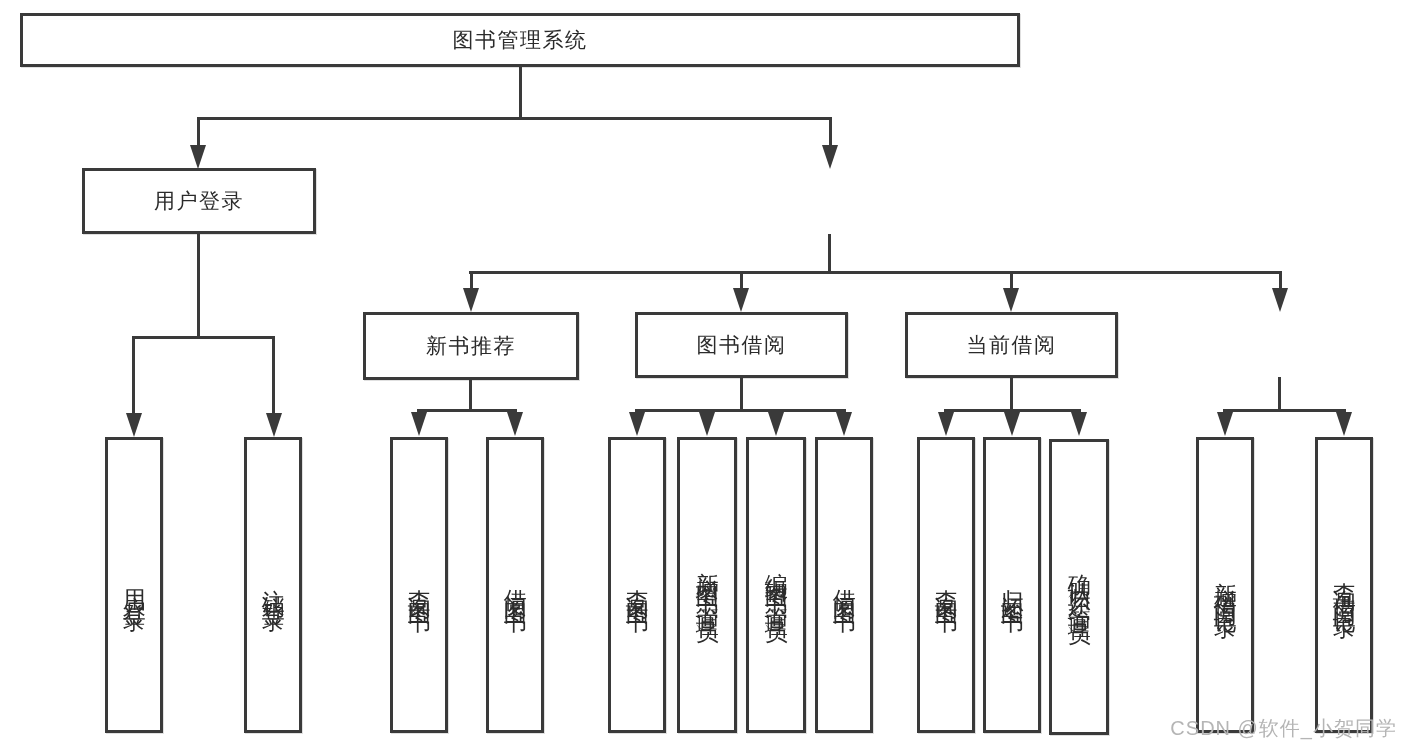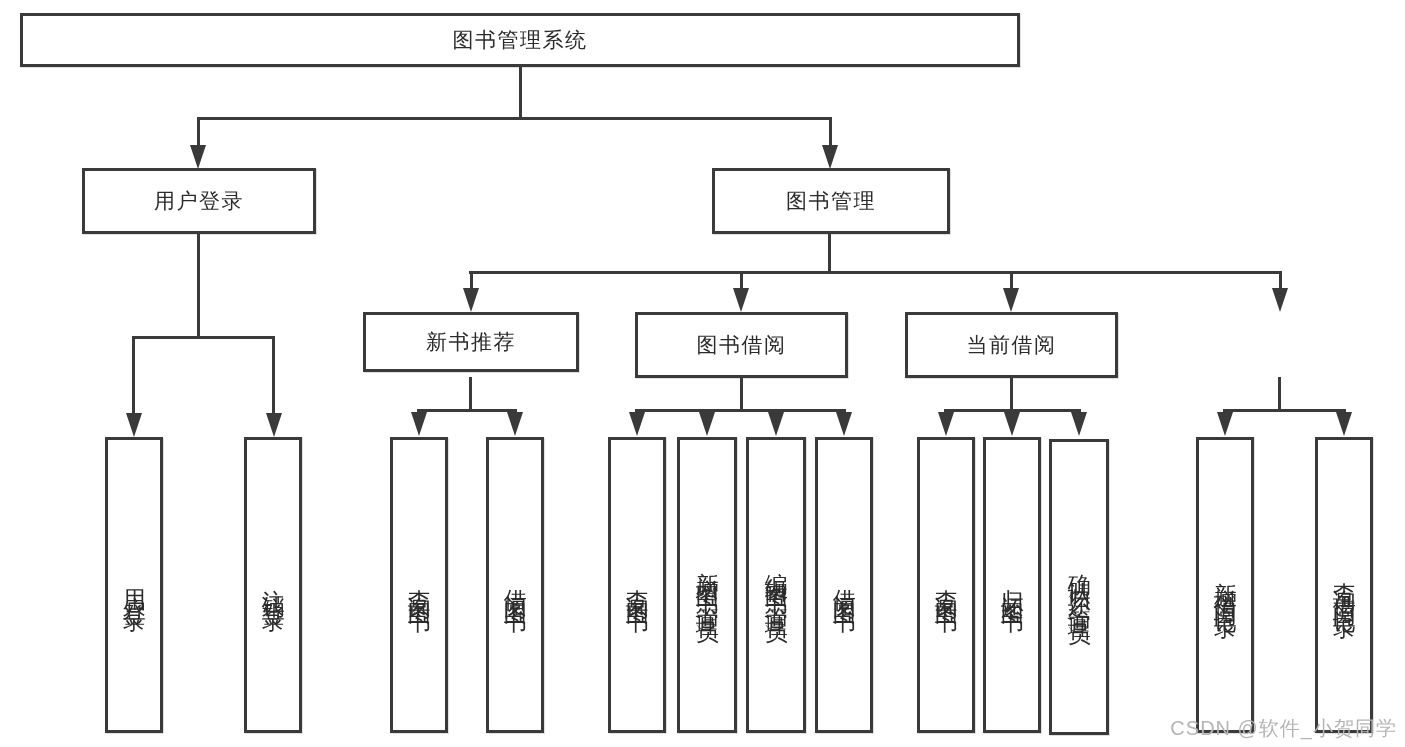--- a/index.html
+++ b/index.html
@@ -72,41 +72,40 @@
   <div class="node h" style="left:20px;top:13px;width:1000px;height:54px">图书管理系统</div>
 
   <div class="ln" style="left:519px;top:67px;width:3px;height:52px"></div>
   <div class="ln" style="left:197px;top:117px;width:635px;height:3px"></div>
   <div class="ln" style="left:197px;top:117px;width:3px;height:30px"></div>
   <div class="ar" style="left:190px;top:145px"></div>
   <div class="ln" style="left:829px;top:117px;width:3px;height:30px"></div>
   <div class="ar" style="left:822px;top:145px"></div>
 
   <div class="node h" style="left:82px;top:168px;width:234px;height:66px">用户登录</div>
-  <div class="node h" style="left:712px;top:168px;width:238px;height:66px">图书管理</div>
 
   <div class="ln" style="left:197px;top:234px;width:3px;height:105px"></div>
   <div class="ln" style="left:132px;top:336px;width:143px;height:3px"></div>
   <div class="ln" style="left:132px;top:336px;width:3px;height:78px"></div>
   <div class="ln" style="left:272px;top:336px;width:3px;height:78px"></div>
   <div class="ar" style="left:126px;top:413px"></div>
   <div class="ar" style="left:266px;top:413px"></div>
 
   <div class="ln" style="left:828px;top:234px;width:3px;height:39px"></div>
   <div class="ln" style="left:469px;top:271px;width:813px;height:3px"></div>
   <div class="ln" style="left:470px;top:271px;width:3px;height:18px"></div>
   <div class="ln" style="left:740px;top:271px;width:3px;height:18px"></div>
   <div class="ln" style="left:1010px;top:271px;width:3px;height:18px"></div>
   <div class="ln" style="left:1279px;top:271px;width:3px;height:18px"></div>
   <div class="ar" style="left:463px;top:288px"></div>
   <div class="ar" style="left:733px;top:288px"></div>
   <div class="ar" style="left:1003px;top:288px"></div>
   <div class="ar" style="left:1272px;top:288px"></div>
 
-  <div class="node h" style="left:363px;top:312px;width:216px;height:60px">新书推荐</div>
+  <div class="node h" style="left:363px;top:312px;width:216px;height:68px">新书推荐</div>
   <div class="node h" style="left:905px;top:312px;width:213px;height:66px">当前借阅</div>
   <div class="node h" style="left:635px;top:312px;width:213px;height:66px">图书借阅</div>
 
   <div class="ln" style="left:469px;top:377px;width:3px;height:34px"></div>
   <div class="ln" style="left:417px;top:409px;width:100px;height:3px"></div>
   <div class="ar" style="left:411px;top:412px"></div>
   <div class="ar" style="left:507px;top:412px"></div>
 
   <div class="ln" style="left:740px;top:377px;width:3px;height:34px"></div>
   <div class="ln" style="left:635px;top:409px;width:211px;height:3px"></div>

